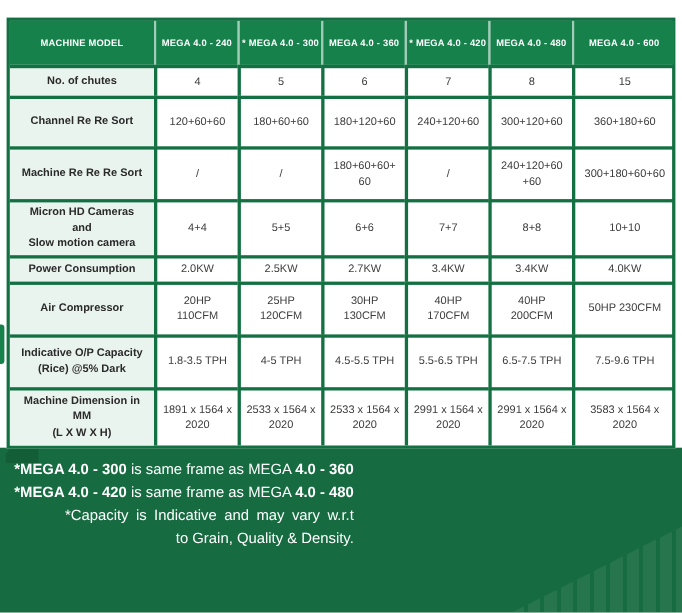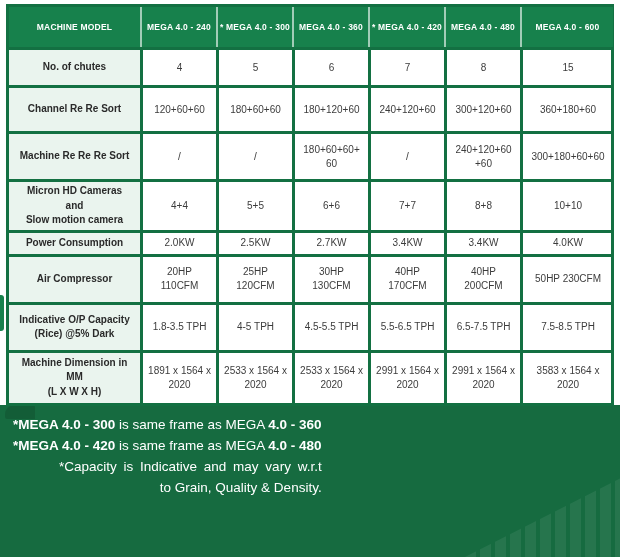--- a/index.html
+++ b/index.html
@@ -4,21 +4,21 @@
 <style>
   * { box-sizing: border-box; }
   html,body { margin:0; padding:0; }
   body {
     width:620px; height:557px;
     background:#ffffff;
     font-family:"Liberation Sans", sans-serif;
     position:relative; overflow:hidden;
     display:flex; flex-direction:column;
   }
-  .content { padding:4px 6px 0 6px; position:relative; z-index:2; }
+  .content { padding:16px 6px 0 6px; position:relative; z-index:2; }
   .tbl-frame { border:3px solid #137042; background:#ffffff; }
   table.spec { width:100%; border-spacing:0; table-layout:fixed; }
 
   th {
     background:#17814C; color:#ffffff;
     font-size:8.5px; font-weight:bold; letter-spacing:.2px;
     height:40px; text-align:center; vertical-align:middle;
     white-space:nowrap; overflow:hidden; padding:0 1px;
   }
   th + th { border-left:2px solid rgba(255,255,255,.6); }
@@ -27,21 +27,21 @@
     border-top:3px solid #137042;
     font-size:10px; color:#3C3C3C;
     text-align:center; vertical-align:middle;
     white-space:pre-line; line-height:1.4; padding:2px 2px;
   }
   td + td { border-left:3px solid #137042; }
   td.lbl {
     background:#EAF4EE; font-weight:bold; color:#2A2A2A;
     font-size:10px; padding:2px 9px; line-height:1.45;
   }
-  tr.r1 td { height:38px;margin-left:12px; }
+  tr.r1 td { height:28px;margin-left:12px; }
   tr.r2 td { height:46px;margin-top:45px; }
   tr.r3 td { height:48px; }
   tr.r4 td { height:48px; }
   tr.r5 td { height:24px; }
   tr.r6 td { height:48px; }
   tr.r7 td { height:48px; }
   tr.r8 td { height:48px; }
   tr.r8 td:not(.lbl) { font-weight:bold; color:#333333; }
   tr.r9 td { height:53px; }
 
@@ -161,21 +161,21 @@
         <td>50HP 230CFM</td>
       </tr>
       <tr class="r7">
         <td class="lbl">Indicative O/P Capacity
 (Rice) @5% Dark</td>
         <td>1.8-3.5 TPH</td>
         <td>4-5 TPH</td>
         <td>4.5-5.5 TPH</td>
         <td>5.5-6.5 TPH</td>
         <td>6.5-7.5 TPH</td>
-        <td>7.5-8.5 TPH</td>
+        <td>7.5-9.6 TPH</td>
       </tr>
       <tr class="r9">
         <td class="lbl">Machine Dimension in MM
 (L X W X H)</td>
         <td>1891 x 1564 x
 2020</td>
         <td>2533 x 1564 x
 2020</td>
         <td>2533 x 1564 x
 2020</td>

